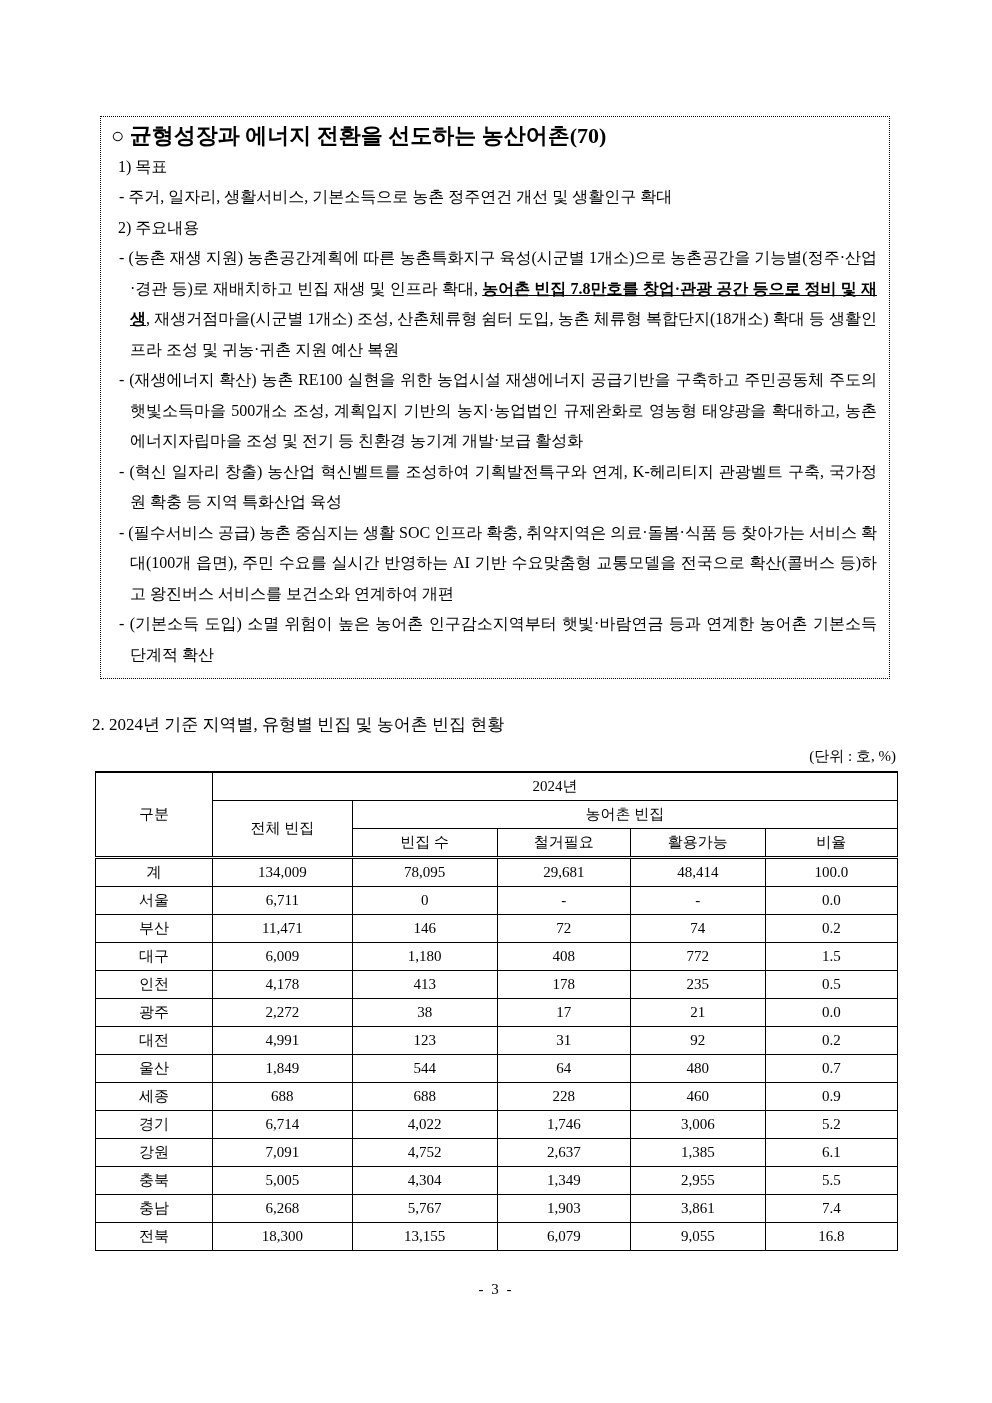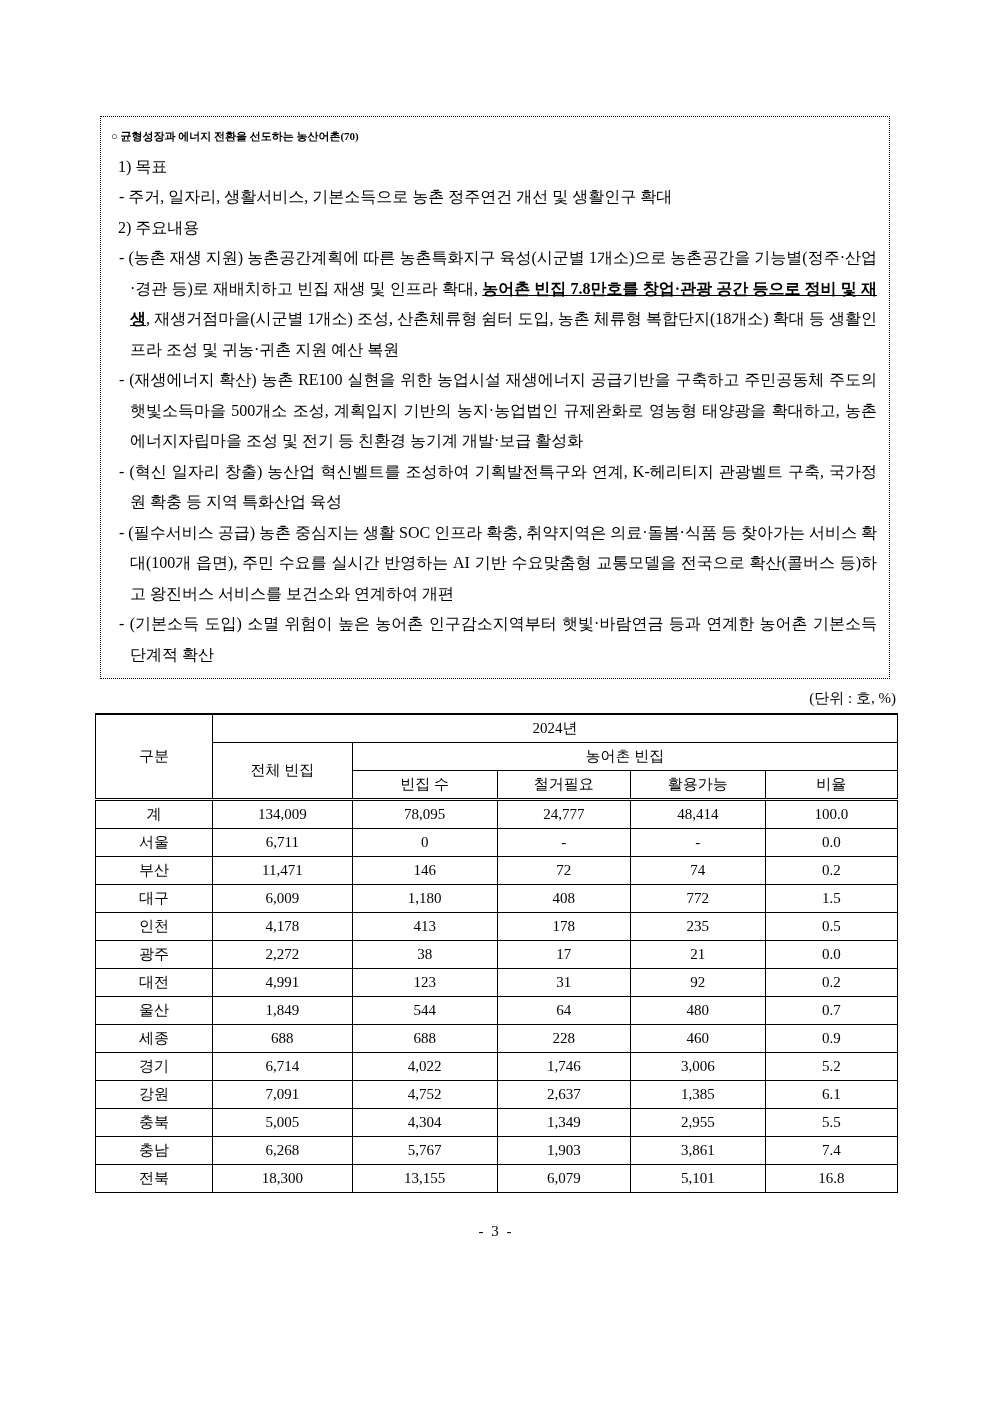--- a/index.html
+++ b/index.html
@@ -16,21 +16,21 @@
     margin: 0 0 12px 0; word-break: normal;
   }
 
   .policy-box {
     border: 1.5px dotted #000;
     margin: 0 10px 0 8px;
     padding: 4px 12px 8px 10px;
     font-size: 16px; line-height: 30.5px;
     text-align: justify;
   }
-  .box-title { font-weight: bold; font-size: 11px; }
+  .box-title { font-weight: bold; font-size: 22px; }
   .num-label { padding-left: 7px; }
   .box-item { padding-left: 19px; text-indent: -11px; }
   .em-underline { font-weight: bold; text-decoration: underline; }
 
   .h2 { font-size: 17px; font-weight: normal; line-height: 24px; margin: 34px 0 0 0; }
 
   .table-wrap { width: 803px; margin-left: 3px; }
   .unit-note { font-size: 15px; text-align: right; margin: 10px 2px 5px 0; }
 
   table.vt {
@@ -65,20 +65,21 @@
     <div class="num-label">1) 목표</div>
     <div class="box-item">- 주거, 일자리, 생활서비스, 기본소득으로 농촌 정주연건 개선 및 생활인구 확대</div>
     <div class="num-label">2) 주요내용</div>
     <div class="box-item"><span>- (농촌 재생 지원) 농촌공간계획에 따른 농촌특화지구 육성(시군별 1개소)으로 농촌공간을 기능별(정주·산업·경관 등)로 재배치하고 빈집 재생 및 인프라 확대, </span><span class="em-underline">농어촌 빈집 7.8만호를 창업·관광 공간 등으로 정비 및 재생</span><span>, 재생거점마을(시군별 1개소) 조성, 산촌체류형 쉼터 도입, 농촌 체류형 복합단지(18개소) 확대 등 생활인프라 조성 및 귀농·귀촌 지원 예산 복원</span></div>
     <div class="box-item">- (재생에너지 확산) 농촌 RE100 실현을 위한 농업시설 재생에너지 공급기반을 구축하고 주민공동체 주도의 햇빛소득마을 500개소 조성, 계획입지 기반의 농지·농업법인 규제완화로 영농형 태양광을 확대하고, 농촌 에너지자립마을 조성 및 전기 등 친환경 농기계 개발·보급 활성화</div>
     <div class="box-item">- (혁신 일자리 창출) 농산업 혁신벨트를 조성하여 기획발전특구와 연계, K-헤리티지 관광벨트 구축, 국가정원 확충 등 지역 특화산업 육성</div>
     <div class="box-item">- (필수서비스 공급) 농촌 중심지는 생활 SOC 인프라 확충, 취약지역은 의료·돌봄·식품 등 찾아가는 서비스 확대(100개 읍면), 주민 수요를 실시간 반영하는 AI 기반 수요맞춤형 교통모델을 전국으로 확산(콜버스 등)하고 왕진버스 서비스를 보건소와 연계하여 개편</div>
     <div class="box-item">- (기본소득 도입) 소멸 위험이 높은 농어촌 인구감소지역부터 햇빛·바람연금 등과 연계한 농어촌 기본소득 단계적 확산</div>
   </div>
 
+  <p class="h2">2. 2024년 기준 지역별, 유형별 빈집 및 농어촌 빈집 현황</p>
 
   <div class="table-wrap">
     <div class="unit-note">(단위 : 호, %)</div>
 
     <table class="vt">
       <colgroup>
         <col class="c-region">
           <col class="c-total">
           <col class="c-count">
           <col class="c-demo">
@@ -99,21 +100,21 @@
           <th class="dbl">철거필요</th>
           <th class="dbl">활용가능</th>
           <th class="dbl">비율</th>
         </tr>
       </thead>
       <tbody>
         <tr>
           <td>계</td>
           <td>134,009</td>
           <td>78,095</td>
-          <td>24,777</td>
+          <td>29,681</td>
           <td>48,414</td>
           <td>100.0</td>
         </tr>
         <tr>
           <td>서울</td>
           <td>6,711</td>
           <td>0</td>
           <td>-</td>
           <td>-</td>
           <td>0.0</td>
@@ -204,21 +205,21 @@
           <td>5,767</td>
           <td>1,903</td>
           <td>3,861</td>
           <td>7.4</td>
         </tr>
         <tr>
           <td>전북</td>
           <td>18,300</td>
           <td>13,155</td>
           <td>6,079</td>
-          <td>5,101</td>
+          <td>9,055</td>
           <td>16.8</td>
         </tr>
       </tbody>
     </table>
   </div>
 
   <div class="footer">- 3 -</div>
 
 </div>
 

